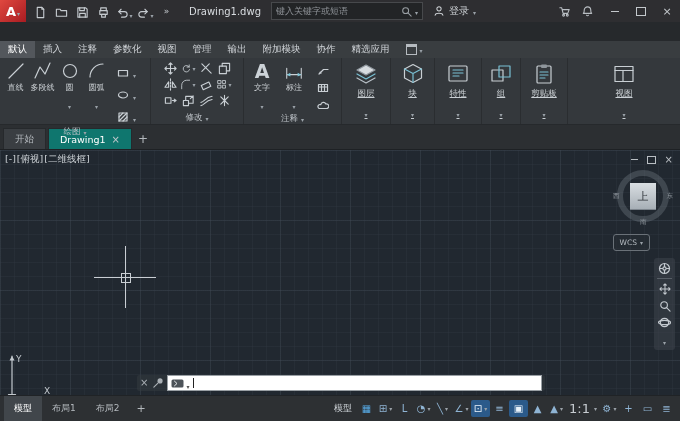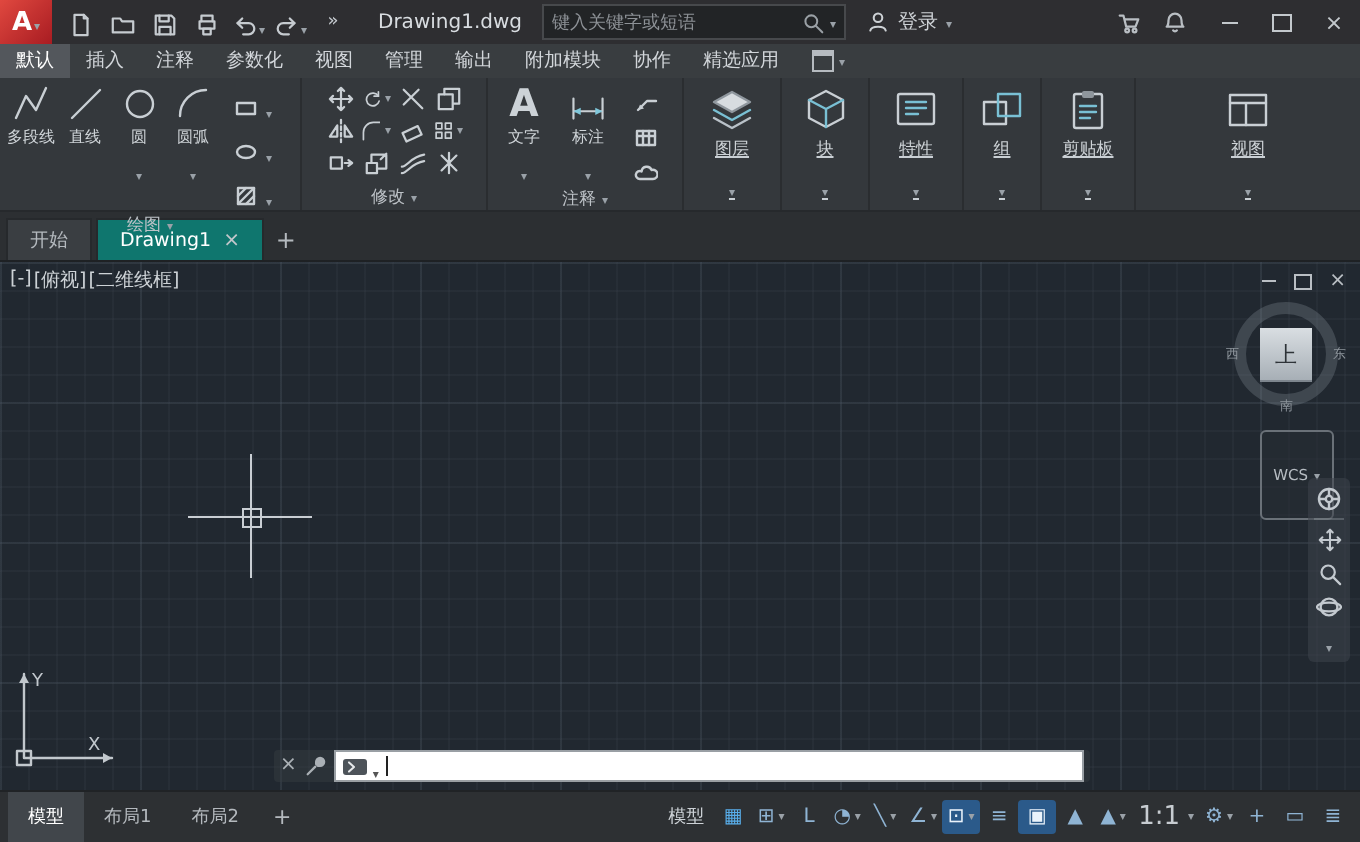--- a/index.html
+++ b/index.html
@@ -23,21 +23,21 @@
   .searchbox input{flex:1;background:transparent;border:none;outline:none;color:#cfd3d7;font-size:9px;font-family:Liberation Serif, serif;padding:0;min-width:0;}
   .searchbox input::placeholder{color:#8d9196;}
   .login{display:flex;align-items:center;gap:4px;margin-left:10px;color:#cdd1d5;}
   .tb-right{display:flex;align-items:center;gap:10px;margin-left:auto;color:#b9bec3;}
   .win-group{display:flex;align-items:center;margin-left:8px;}
   .winbtn{width:26px;height:22px;display:flex;align-items:center;justify-content:center;color:#c3c8cc;font-size:11px;}
   .win-min{width:8px;height:1px;background:#c3c8cc;display:block;}
   .win-max{width:8px;height:7px;border:1px solid #c3c8cc;display:block;}
 
   
-  .menubar{height:17px;background:#393d40;display:flex;align-items:stretch;font-size:9.5px;color:#d2d6da;flex:0 0 auto;}
+  .menubar{height:17px;background:#393d40;display:flex;align-items:stretch;font-size:9.5px;color:#d2d6da;flex:0 0 auto;margin-top:19px;}
   .mtab{display:flex;align-items:center;padding:0 8px;}
   .mtab.active{background:#53575c;color:#ffffff;}
   .ribbon-toggle{display:flex;align-items:center;gap:3px;padding:0 8px;}
   .rt-box{width:9px;height:7px;border:1px solid #b6bbc0;border-top-width:3px;display:block;}
 
   
   .ribbon{height:66px;background:#34383c;display:flex;flex:0 0 auto;border-bottom:1px solid #26292c;}
   .panel{position:relative;display:flex;flex-direction:column;border-right:1px solid #2a2d30;color:#c9cfd4;}
   .pbody{flex:1;display:flex;align-items:flex-start;padding:3px 2px 0 2px;}
   .ptitle{height:13px;display:flex;align-items:center;justify-content:center;gap:3px;font-size:8.5px;color:#bdc2c7;}
@@ -71,21 +71,21 @@
   .vp-label{position:absolute;left:5px;top:3px;font-size:9.5px;color:#cdd2d6;display:flex;gap:1px;}
   .vp-win{position:absolute;right:7px;top:4px;display:flex;align-items:center;gap:9px;color:#b9bec3;font-size:10px;}
   .vwin-min{width:7px;height:1px;background:#b9bec3;display:block;}
   .vwin-max{width:7px;height:6px;border:1px solid #b9bec3;display:block;}
 
   .viewcube{position:absolute;right:9px;top:18px;width:56px;height:56px;}
   .vc-ring{position:absolute;inset:2px;border-radius:50%;border:6px solid rgba(128,136,146,.32);}
   .vc-face{position:absolute;left:15px;top:15px;width:26px;height:26px;background:linear-gradient(#d9dee2,#a7afb6);color:#2e3338;font-size:11px;display:flex;align-items:center;justify-content:center;box-shadow:0 1px 0 #7d858d;}
   .vc-ch{position:absolute;font-size:6.5px;color:#8e959c;}
   .vc-w{left:-2px;top:24px;} .vc-e{right:-2px;top:24px;} .vc-s{left:25px;bottom:-3px;}
-  .wcs{position:absolute;right:13px;top:84px;border:1px solid #6a7178;border-radius:3px;background:rgba(40,45,52,.55);color:#b6bcc2;font-size:7.5px;padding:17px 6px;display:flex;align-items:center;gap:3px;}
+  .wcs{position:absolute;right:30px;top:84px;border:1px solid #6a7178;border-radius:3px;background:rgba(40,45,52,.55);color:#b6bcc2;font-size:7.5px;padding:3px 6px;display:flex;align-items:center;gap:3px;}
 
   .navbar{position:absolute;right:5px;top:108px;width:21px;background:rgba(62,68,76,.55);border-radius:3px;display:flex;flex-direction:column;align-items:center;padding:2px 0;color:#c3c9cf;}
   .nav-btn{width:21px;height:17px;display:flex;align-items:center;justify-content:center;}
   .nav-sep{width:15px;height:1px;background:rgba(160,168,176,.35);margin:1px 0;}
 
   .crosshair{position:absolute;left:125px;top:127px;width:0;height:0;}
   .ch-h{position:absolute;left:-31px;top:0;width:62px;height:1px;background:#c9ced3;}
   .ch-v{position:absolute;top:-31px;left:0;width:1px;height:62px;background:#c9ced3;}
   .ch-box{position:absolute;left:-4px;top:-4px;width:8px;height:8px;border:1px solid #c9ced3;}
 
@@ -220,29 +220,29 @@
     </div>
   </div>
 
   <div class="ribbon">
 
     <div class="panel" style="width:150px">
       <div class="pbody">
         <div class="tools4">
           <div class="tool">
             <svg width="20" height="20" viewBox="0 0 20 20">
-                <path d="M2 17L7 6l5 7 5-11"></path>
-              </svg>
-            <span class="tlabel">多段线</span>
+                <path d="M3 17L17 3"></path>
+              </svg>
+            <span class="tlabel">直线</span>
           </div>
           <div class="tool">
             <svg width="20" height="20" viewBox="0 0 20 20">
-                <path d="M3 17L17 3"></path>
-              </svg>
-            <span class="tlabel">直线</span>
+                <path d="M2 17L7 6l5 7 5-11"></path>
+              </svg>
+            <span class="tlabel">多段线</span>
           </div>
           <div class="tool">
             <svg width="20" height="20" viewBox="0 0 20 20">
                 <circle cx="10" cy="10" r="6.5"></circle>
               </svg>
             <span class="tlabel">圆</span>
             <span class="caret"></span>
           </div>
           <div class="tool">
             <svg width="20" height="20" viewBox="0 0 20 20">

